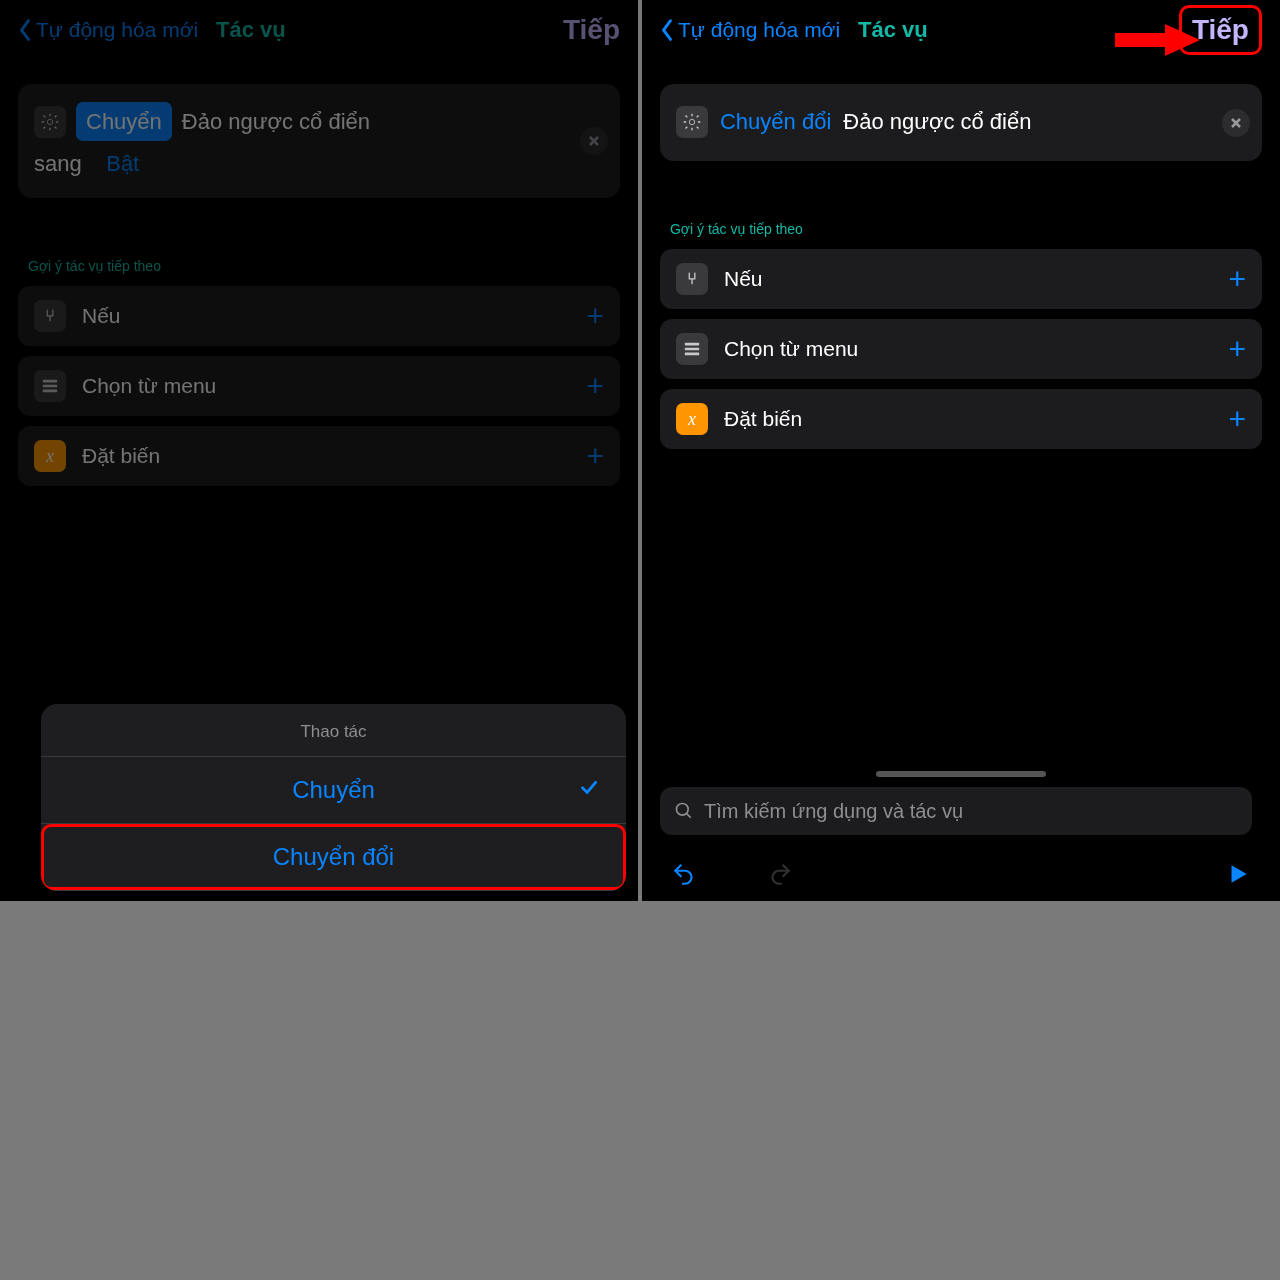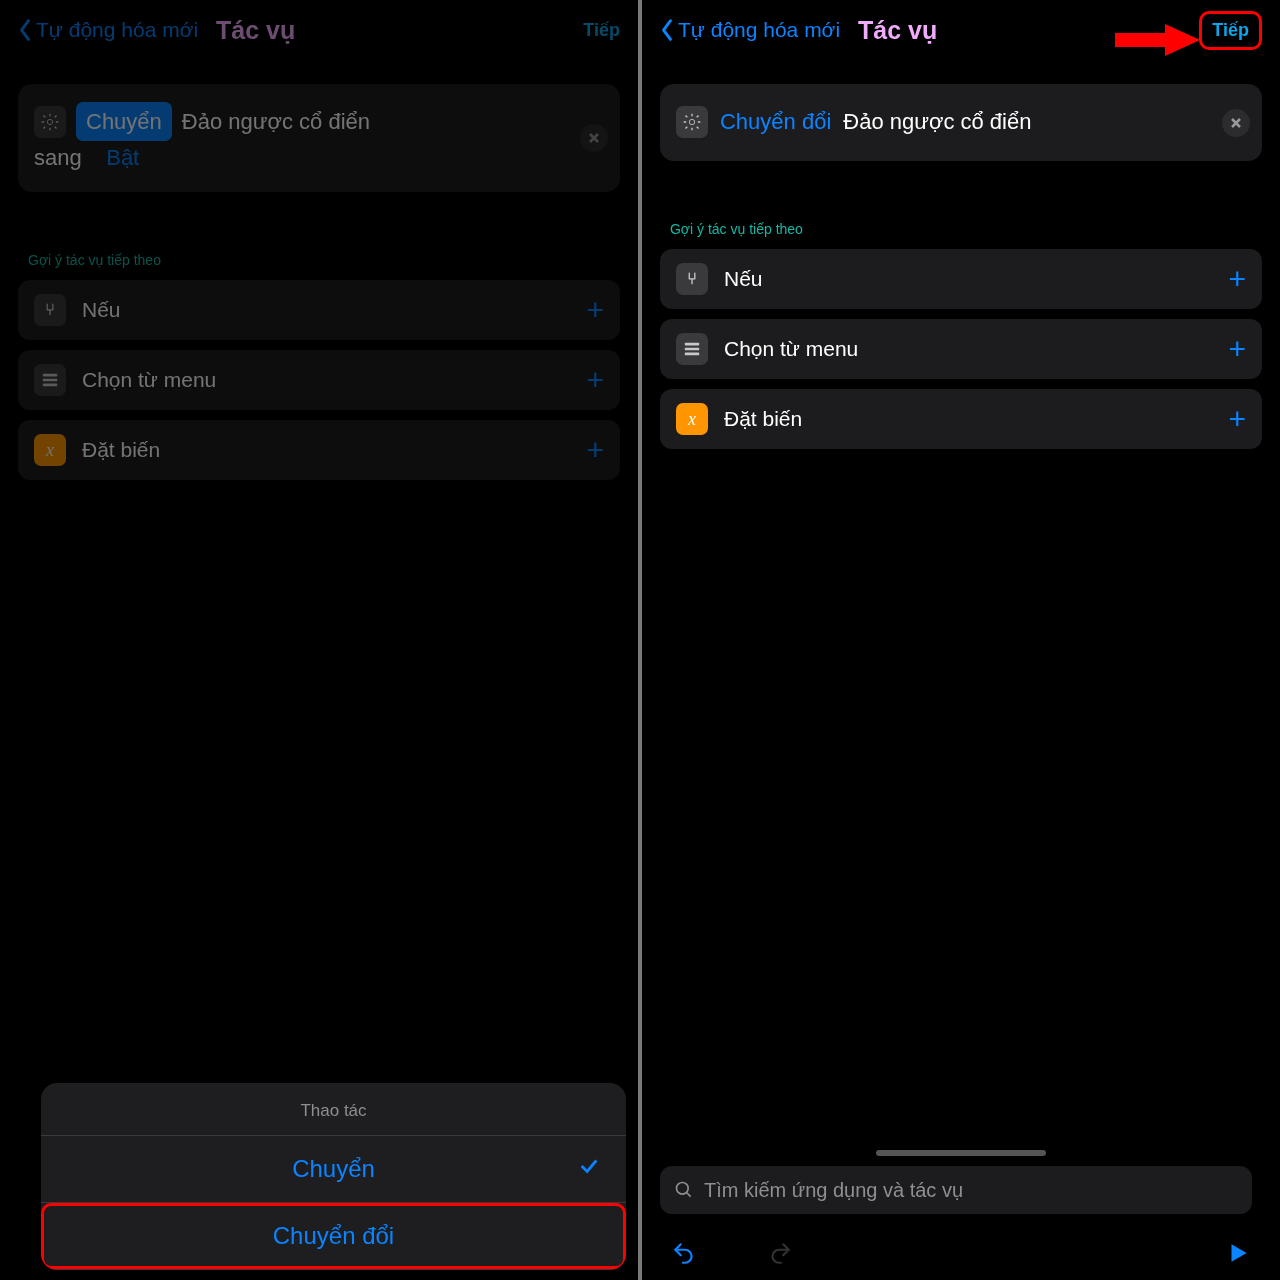--- a/index.html
+++ b/index.html
@@ -7,21 +7,21 @@
     background: #7a7a7a;
     width: 1280px;
     height: 1280px;
     overflow: hidden;
     display:flex;
     padding:0;
   }
   .phone {
     position: relative;
     background: #000;
-    height: 1280px;
+    height: 901px;
     flex:1 1 50%;
     overflow:hidden;
   }
   .phone.left { background:#000; }
   .phone.right { background:#000; }
   .sep { width:4px; background:#7a7a7a; height:1280px;}
   
   
   .nav {
     display:flex;
@@ -34,26 +34,26 @@
   .nav .back {
     color:#0a84ff;
     display:flex;
     align-items:center;
     gap:4px;
     font-size:21px;
     white-space:nowrap;
   }
   .nav .back svg { width:14px; height:24px; }
   .nav .title {
-    color:#f0abfc;
+    color:#14b8a6;
     font-weight:600;
-    font-size:25px;
+    font-size:22px;
   }
   .nav .spacer{ flex:1; }
-  .nav .next { color:#0ea5e9; font-size:18px; font-weight:600;}
+  .nav .next { color:#c4b5fd; font-size:28px; font-weight:600;}
   
   
   .card {
     margin: 24px 18px 0 18px;
     background:#1c1c1e;
     border-radius:14px;
     padding:18px 16px;
     position:relative;
     color:#fff;
     font-size:22px;
@@ -169,21 +169,21 @@
       <div class="row1">
         <span class="gear-icon">
           <svg viewBox="0 0 24 24">
               <circle cx="12" cy="12" r="3.2"></circle>
               <path d="M12 2v3M12 19v3M4.2 4.2l2.1 2.1M17.7 17.7l2.1 2.1M2 12h3M19 12h3M4.2 19.8l2.1-2.1M17.7 6.3l2.1-2.1" stroke-width="1.6"></path>
             </svg>
         </span>
         <span class="chip">Chuyển</span>
         <span>Đảo ngược cổ điển</span>
       </div>
-      <div style="">
+      <div style="margin-top:6px">
         <span>sang</span>
         <span>&nbsp;&nbsp;</span>
         <span class="link-token">Bật</span>
       </div>
       <div class="close-x">
         <svg viewBox="0 0 12 12">
             <path d="M2 2 L10 10 M10 2 L2 10"></path>
           </svg>
       </div>
     </div>

